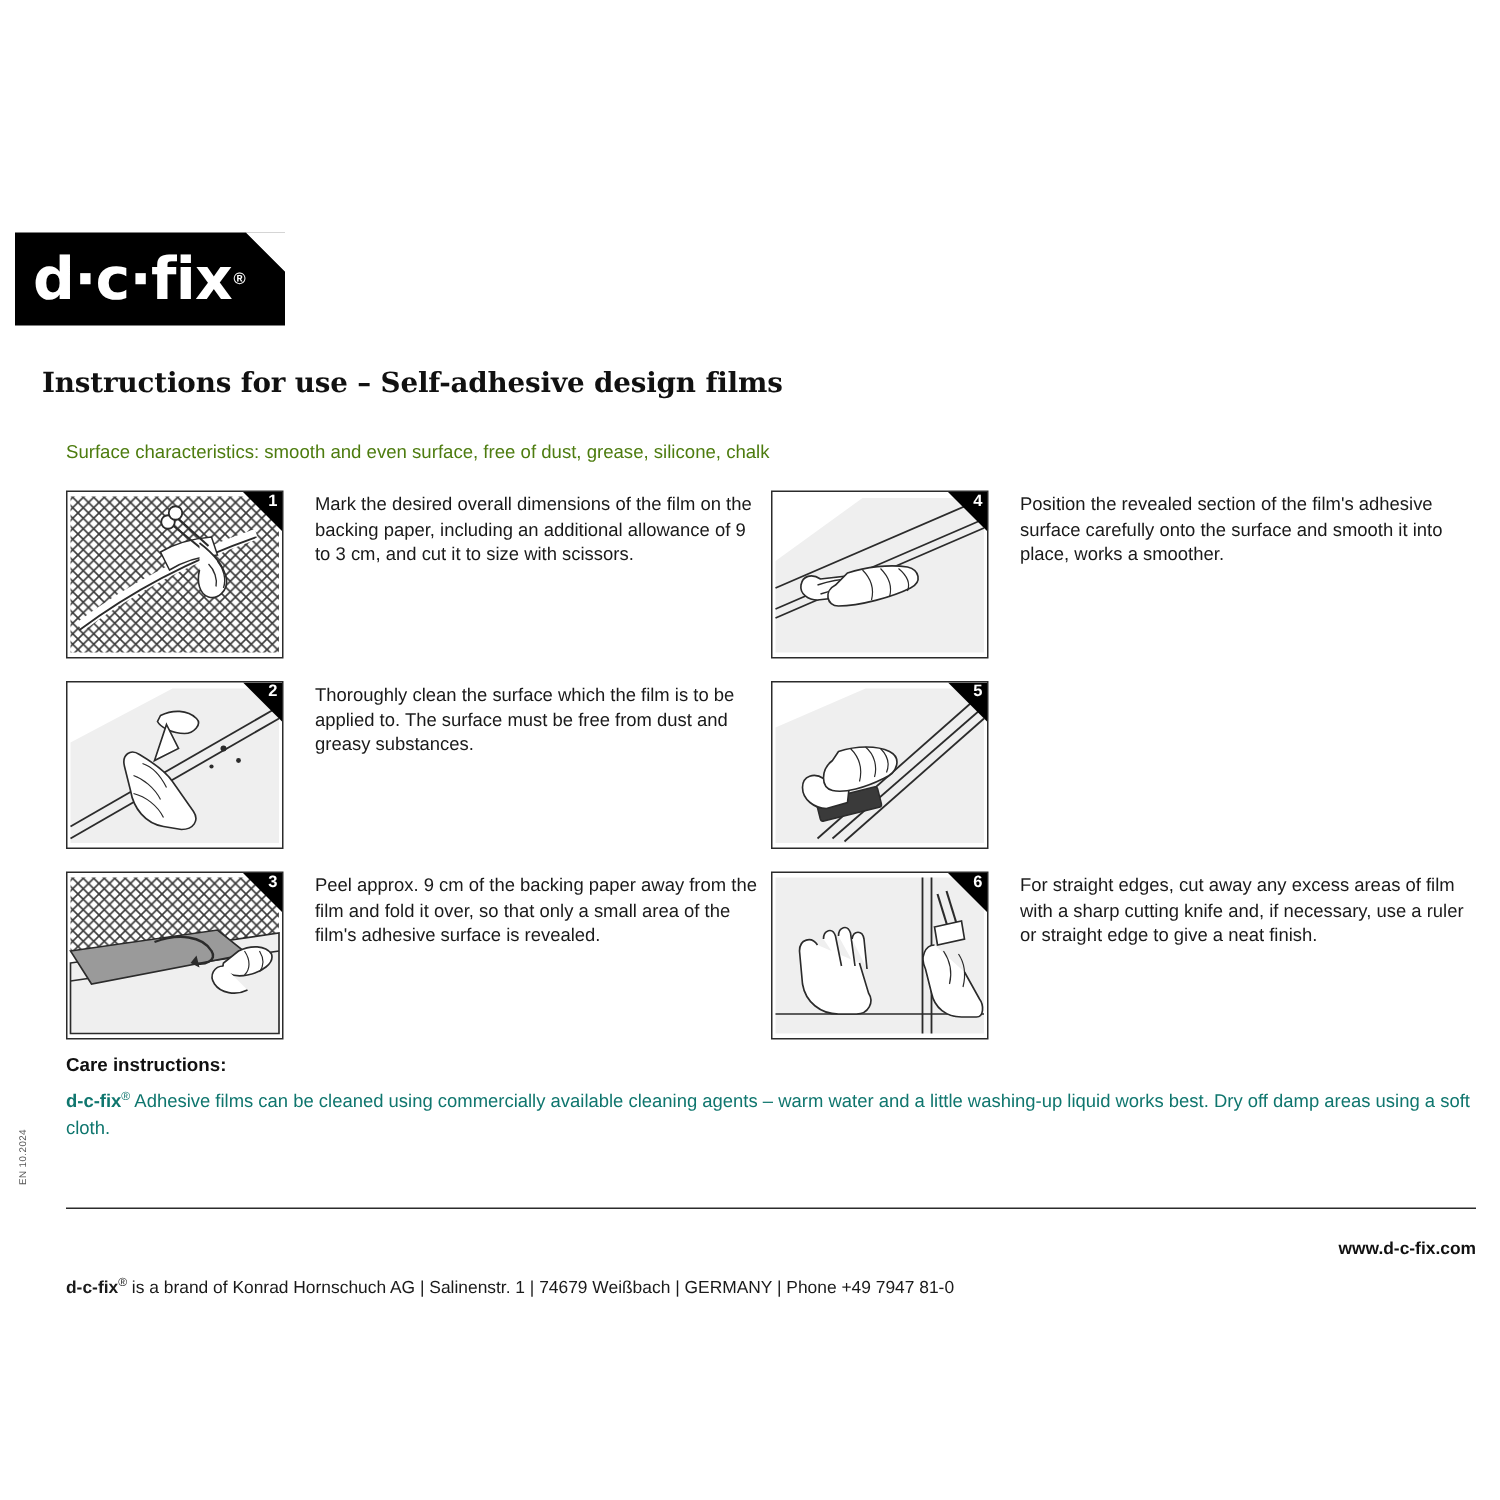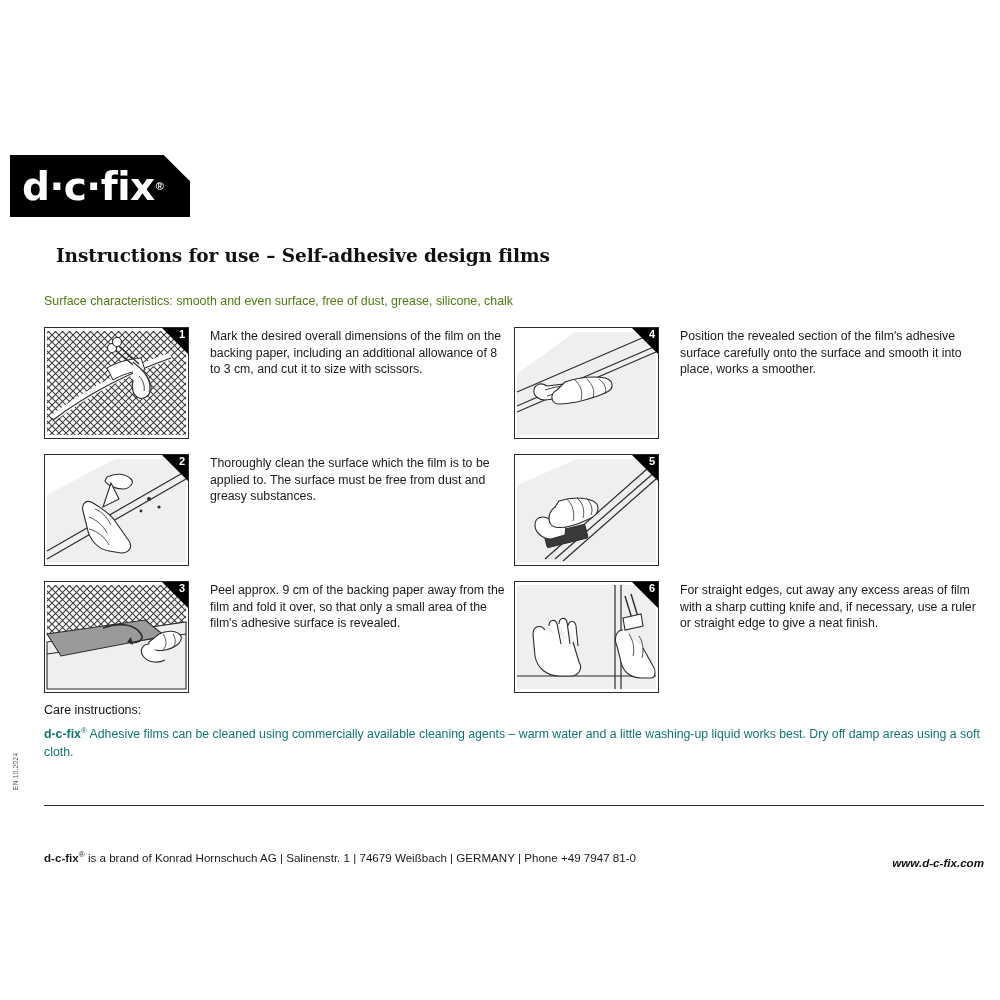--- a/index.html
+++ b/index.html
@@ -69,21 +69,21 @@
     right: 0;
     top: 0;
     width: 0; height: 0;
     border-right: 26px solid #d8d8d8;
     border-bottom: 26px solid transparent;
   }
 
   
   .title {
     position: absolute;
-    left: 56px;
+    left: 28px;
     top: 245px;
     font-family: "DejaVu Serif", serif;
     font-weight: bold;
     font-size: 18.5px;
     color: #111111;
     letter-spacing: -0.1px;
   }
   .subtitle {
     position: absolute;
     left: 44px;
@@ -144,21 +144,21 @@
     padding-top: 1px;
     width: 300px;
   }
 
   
   .care-title {
     position: absolute;
     left: 44px;
     top: 703px;
     font-size: 12.5px;
-    font-weight: normal;
+    font-weight: bold;
     color: #111111;
   }
   .care-body {
     position: absolute;
     left: 44px;
     top: 722px;
     width: 940px;
     font-size: 12.3px;
     line-height: 17.5px;
     color: #0f766e;
@@ -178,25 +178,24 @@
     left: 44px;
     top: 823px;
     font-size: 11.6px;
     color: #1a1a1a;
     margin-top: 27px;
   }
   .footer-left b { font-weight: bold; }
   .footer-right {
     position: absolute;
     right: 16px;
-    top: 856px;
+    top: 826px;
     font-size: 11.6px;
     font-weight: bold;
     color: #111111;
-    font-style: italic;
   }
   .side-code {
     position: absolute;
     left: 12px;
     top: 790px;
     font-size: 6.5px;
     color: #555555;
     transform: rotate(-90deg);
     transform-origin: left top;
     white-space: nowrap;
@@ -242,21 +241,21 @@
             <path d="M74 18 L94 36" stroke="#2b2b2b" stroke-width="1.4" fill="none"></path>
             <circle cx="67" cy="20" r="4.5" fill="#ffffff" stroke="#2b2b2b" stroke-width="1.2"></circle>
             <circle cx="72" cy="14" r="4.5" fill="#ffffff" stroke="#2b2b2b" stroke-width="1.2"></circle>
             <path d="M88 34 C96 40, 104 48, 106 58 C107 66, 100 72, 94 70 C88 68, 86 60, 88 52" fill="#ffffff" stroke="#2b2b2b" stroke-width="1.1"></path>
             <path d="M94 48 C98 52, 100 58, 99 63" stroke="#2b2b2b" stroke-width="0.9" fill="none"></path>
             <path d="M100 46 C104 51, 106 58, 104 64" stroke="#2b2b2b" stroke-width="0.9" fill="none"></path>
           </svg>
           <div class="step-num"></div>
           <div class="step-num-label">1</div>
         </div>
-        <div class="step-text">Mark the desired overall dimensions of the film on the backing paper, including an additional allowance of 8 to 3 cm, and cut it to size with scissors.</div>
+        <div class="step-text">Mark the desired overall dimensions of the film on the backing paper, including an additional allowance of 9 to 3 cm, and cut it to size with scissors.</div>
       </div>
 
       <div class="step">
         <div class="fig">
           <svg width="143" height="110" viewBox="0 0 143 110">
             <path d="M2 46 L60 4 L141 4 L141 107 L2 107 Z" fill="#efefef" stroke="none"></path>
             <path d="M2 64 L141 4" stroke="#2b2b2b" stroke-width="1.2" fill="none"></path>
             <path d="M2 78 L141 18" stroke="#2b2b2b" stroke-width="1.2" fill="none"></path>
             <path d="M2 84 L141 24" stroke="#2b2b2b" stroke-width="1.2" fill="none"></path>
             <path d="M32 58 C26 54, 20 56, 19 62 C18 68, 24 72, 30 72 L48 70 L50 56 Z" fill="#ffffff" stroke="#2b2b2b" stroke-width="1.1"></path>

